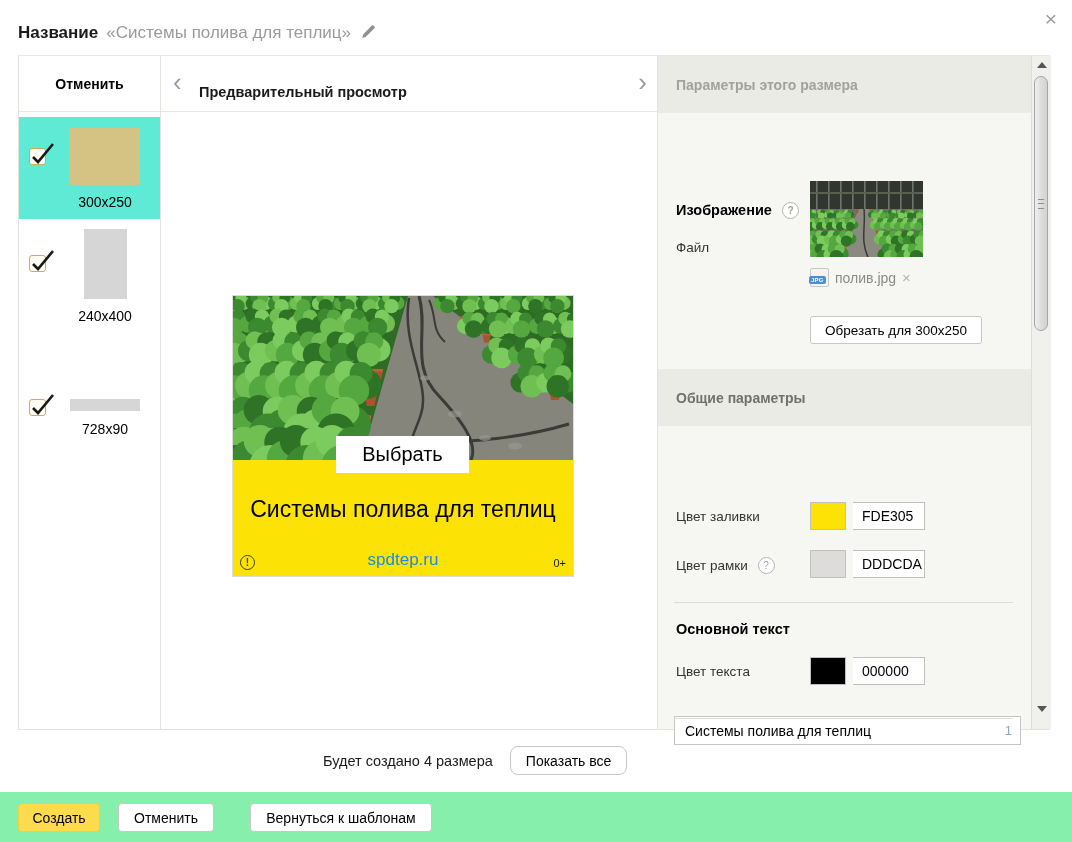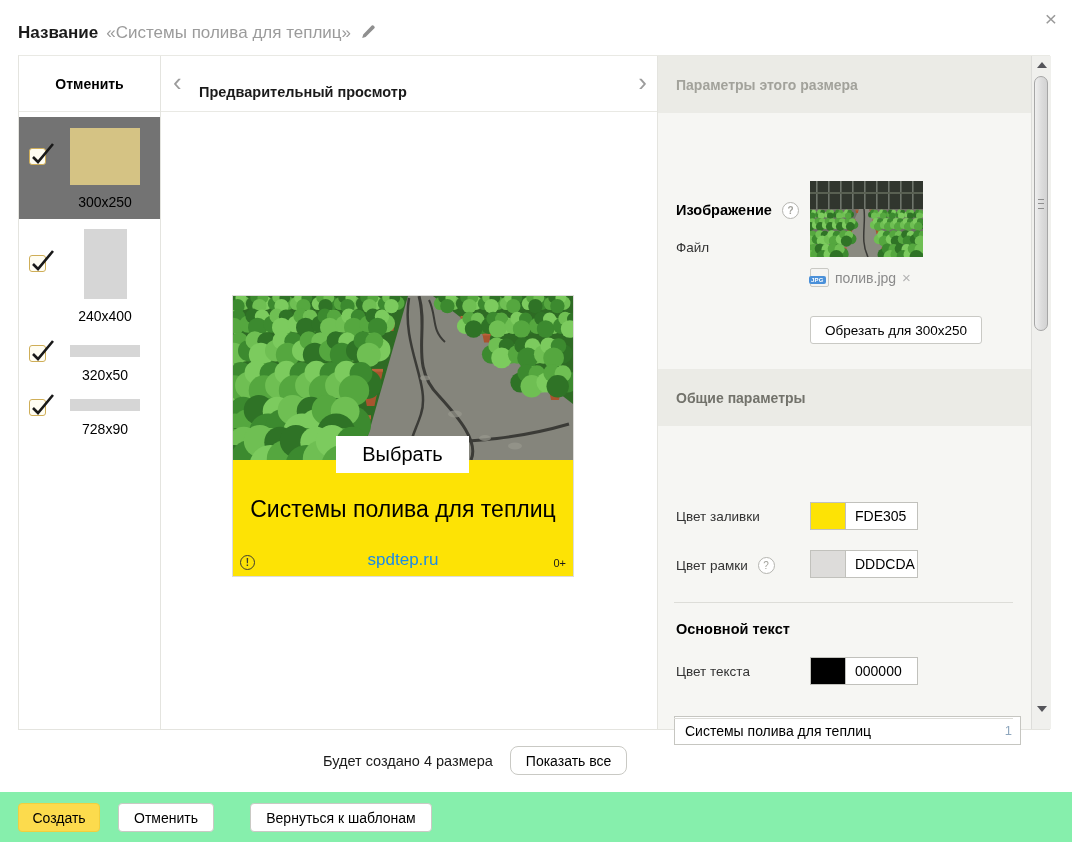--- a/index.html
+++ b/index.html
@@ -19,21 +19,21 @@
   .sidebar{position:absolute;left:0;top:0;width:142px;height:100%;border-right:1px solid #e4e4df;box-sizing:border-box;}
   .center{position:absolute;left:142px;top:0;width:496px;height:100%;}
   .panel{position:absolute;left:638px;top:0;width:374px;height:100%;background:#f6f6f3;border-left:1px solid #e4e4df;box-sizing:border-box;}
   .scrollbar{position:absolute;left:1012px;top:0;width:20px;height:100%;background:#f0f0ed;border-left:1px solid #dddddaff;box-sizing:border-box;}
 
   .col-header{height:56px;display:flex;align-items:center;border-bottom:1px solid #e9e9e4;box-sizing:border-box;}
   .sizes-header{justify-content:center;font-weight:700;font-size:14px;color:#000;}
 
   
   .size-item{position:absolute;left:0;width:100%;}
-  .size-item.selected{background:#737373;}
+  .size-item.selected{background:#5eead4;}
   .cb{position:absolute;left:10px;width:17px;height:17px;background:#fffdf2;border:1px solid #cfae58;border-radius:3px;box-sizing:border-box;}
   .cb svg{position:absolute;left:-1px;top:-9px;overflow:visible;}
   .fig{margin-left:40px;width:92px;text-align:center;}
   .thumb{display:inline-block;background:#d6d6d6;}
   .thumb-sel{background:#d5c384;}
   .size-label{font-size:14px;color:#000;margin-top:5px;}
 
   
   .preview-header{position:relative;padding:0 16px;}
   .preview-title{font-weight:700;font-size:14.5px;color:#1a1a1a;margin-left:22px;margin-top:17px;}
@@ -67,21 +67,21 @@
              font-size:10px;text-align:center;line-height:15px;vertical-align:1px;margin-left:6px;cursor:pointer;background:#fff;}
   .file-thumb{position:absolute;left:152px;top:125px;width:113px;height:76px;overflow:hidden;background:#6f6f66;cursor:pointer;}
   .file-chip{position:absolute;left:152px;top:212px;display:flex;align-items:center;gap:6px;}
   .jpg-icon{position:relative;width:17px;height:17px;background:#f4f4f2;border:1px solid #c9c9c4;border-radius:2px;}
   .jpg-icon span{position:absolute;left:-2px;bottom:2px;background:#4a90d9;color:#fff;font-size:6px;font-weight:700;
                  padding:1px 2px;border-radius:2px;letter-spacing:.2px;}
   .file-name{font-size:14px;color:#8a8a8a;}
   .file-remove{font-size:15px;color:#b3b3b3;cursor:pointer;}
   .crop-btn{position:absolute;left:152px;top:260px;height:28px;padding:0 14px;background:#fff;border:1px solid #c9c9c4;
             border-radius:3px;font-family:"Liberation Sans",sans-serif;font-size:13.5px;color:#000;cursor:pointer;}
-  .swatch-ctrl{position:absolute;left:152px;height:14px;display:flex;}
+  .swatch-ctrl{position:absolute;left:152px;height:14px;display:flex;gap:7px;}
   .swatch{width:36px;height:28px;border:1px solid #c1c1bc;box-sizing:border-box;}
   .hex-input{width:72px;height:28px;border:1px solid #c1c1bc;border-left:none;box-sizing:border-box;background:#fff;
              font-family:"Liberation Sans",sans-serif;font-size:14px;color:#000;padding:0 0 0 9px;outline:none;}
   .divider{position:absolute;left:16px;right:18px;height:0;border-top:1px solid #ddddd8;}
   .main-text-input-wrap{position:absolute;left:16px;top:660px;width:347px;height:29px;}
   .main-text-input{width:100%;height:100%;box-sizing:border-box;border:1px solid #c6c6c1;background:#fff;
              font-family:"Liberation Sans",sans-serif;font-size:14px;color:#000;padding:0 26px 0 10px;outline:none;}
   .char-counter{position:absolute;right:9px;top:7px;font-size:13px;color:#8fa7be;}
 
   
@@ -148,31 +148,20 @@
           <svg width="26" height="26">
               <polyline points="4,17 9,22 24,4" fill="none" stroke="#191919" stroke-width="2.6"></polyline>
             </svg>
         </span>
         <div class="fig">
           <span class="thumb" style="width:43px;height:70px;margin-top:5px;"></span>
           <div class="size-label">240x400</div>
         </div>
       </div>
 
-      <div class="size-item" style="top:286px;height:44px;">
-        <span class="cb" style="top:3px;">
-          <svg width="26" height="26">
-              <polyline points="4,17 9,22 24,4" fill="none" stroke="#191919" stroke-width="2.6"></polyline>
-            </svg>
-        </span>
-        <div class="fig">
-          <span class="thumb" style="width:70px;height:12px;margin-top:3px;"></span>
-          <div class="size-label" style="margin-top:6px;">320x50</div>
-        </div>
-      </div>
 
       <div class="size-item" style="top:340px;height:44px;">
         <span class="cb" style="top:3px;">
           <svg width="26" height="26">
               <polyline points="4,17 9,22 24,4" fill="none" stroke="#191919" stroke-width="2.6"></polyline>
             </svg>
         </span>
         <div class="fig">
           <span class="thumb" style="width:70px;height:12px;margin-top:3px;"></span>
           <div class="size-label" style="margin-top:6px;">728x90</div>

